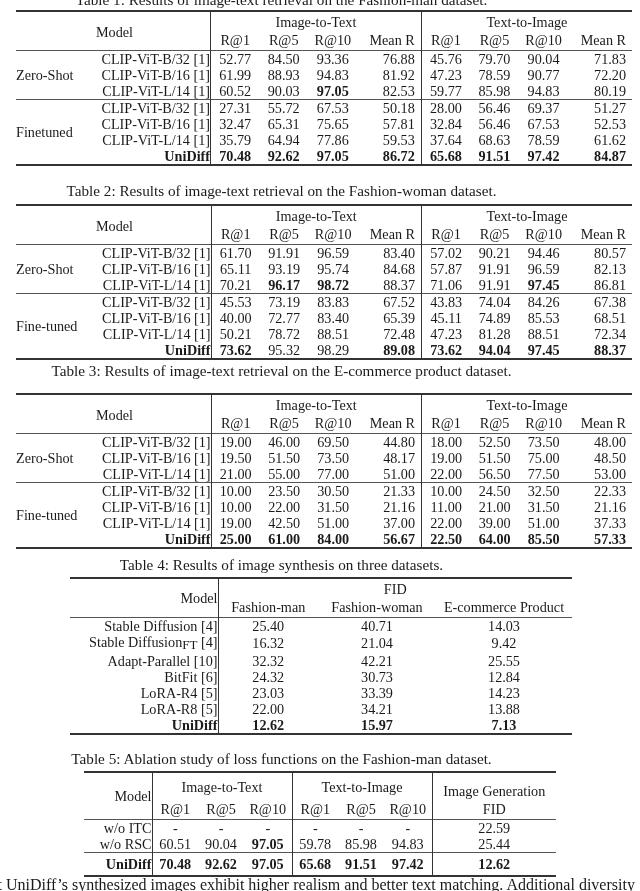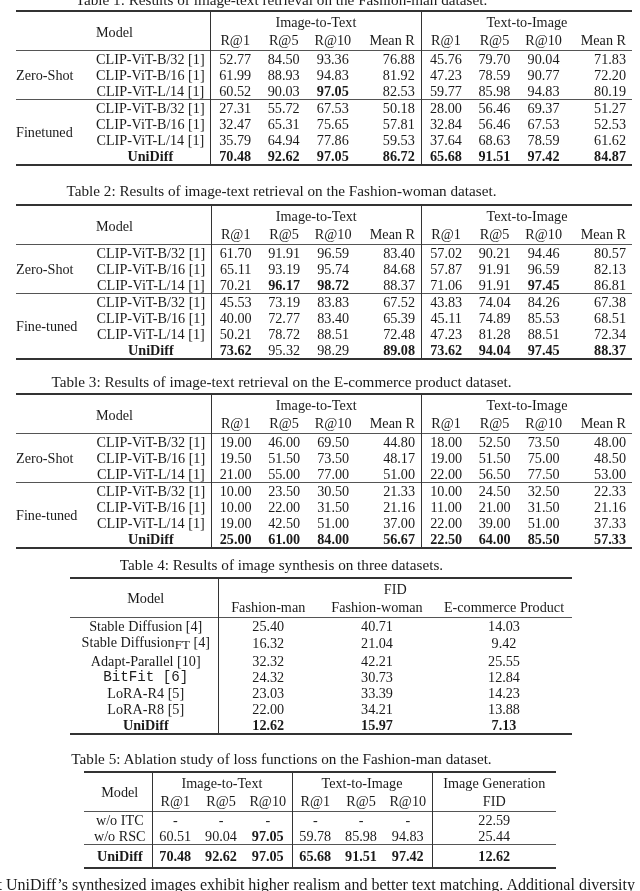--- a/index.html
+++ b/index.html
@@ -15,21 +15,21 @@
   table { border-collapse:collapse; position:absolute; }
   td, th { padding:0; font-weight:normal; white-space:nowrap; line-height:16px; }
   .b { font-weight:bold; }
   .topline { border-top:2px solid #333; }
   .botline { border-bottom:2px solid #333; }
   .midline { border-top:1.2px solid #555; }
   .vl { border-left:1px solid #333; }
   .num { text-align:center; }
   .mean { text-align:right; padding-right:6px; }
   .grp { text-align:left; vertical-align:middle; }
-  .model { text-align:center; }
+  .model { text-align:right; }
   .hdr td { line-height:16px; }
 
   
   table.ret { left:16px; width:616px; }
   table.ret col.c-grp { width:78px; }
   table.ret col.c-model { width:122px; }
   table.ret col.c-r { width:52px; }
   table.ret col.c-m { width:66px; }
 
   
@@ -264,21 +264,21 @@
     <td class="num">98.29</td>
     <td class="mean b">89.08</td>
     <td class="num vl b">73.62</td>
     <td class="num b">94.04</td>
     <td class="num b">97.45</td>
     <td class="mean b">88.37</td>
   </tr>
 </tbody>
   </table>
 
-<div class="caption" style="top:373px;">Table 3: Results of image-text retrieval on the E-commerce product dataset.</div>
+<div class="caption" style="top:362px;">Table 3: Results of image-text retrieval on the E-commerce product dataset.</div>
 <table class="ret" style="top:393px;">
   <colgroup>
       <col class="c-grp">
       <col class="c-model">
       <col class="c-r">
       <col class="c-r">
       <col class="c-r">
       <col class="c-m">
       <col class="c-r">
       <col class="c-r">
@@ -413,21 +413,21 @@
     <td class="num">21.04</td>
     <td class="num">9.42</td>
   </tr>
   <tr>
     <td class="model" style="padding-left:4px;">Adapt-Parallel [10]</td>
     <td class="num vl">32.32</td>
     <td class="num">42.21</td>
     <td class="num">25.55</td>
   </tr>
   <tr>
-    <td class="model" style="padding-left:4px;font-family:Liberation Mono, monospace;">BitFit [6]</td>
+    <td class="model" style="padding-left:4px;">BitFit [6]</td>
     <td class="num vl">24.32</td>
     <td class="num">30.73</td>
     <td class="num">12.84</td>
   </tr>
   <tr>
     <td class="model" style="padding-left:4px;">LoRA-R4 [5]</td>
     <td class="num vl">23.03</td>
     <td class="num">33.39</td>
     <td class="num">14.23</td>
   </tr>
@@ -456,21 +456,21 @@
       <col style="width:46px">
       <col style="width:46px">
       <col style="width:48px">
       <col style="width:124px">
     </colgroup>
   <tbody>
       <tr class="topline hdr">
     <td rowspan="2" class="model" style="padding-left:4px;">Model</td>
     <td colspan="3" class="num vl" style="padding-top:2px;">Image-to-Text</td>
     <td colspan="3" class="num vl" style="padding-top:2px;">Text-to-Image</td>
-    <td class="num vl" style="padding-top:2px;">Image Generation</td>
+    <td class="num vl" style="padding-top:10px;">Image Generation</td>
   </tr>
   <tr class="hdr" style="height:20px;">
     <td class="num vl">R@1</td>
     <td class="num">R@5</td>
     <td class="num">R@10</td>
     <td class="num vl">R@1</td>
     <td class="num">R@5</td>
     <td class="num">R@10</td>
     <td class="num vl">FID</td>
   </tr>

